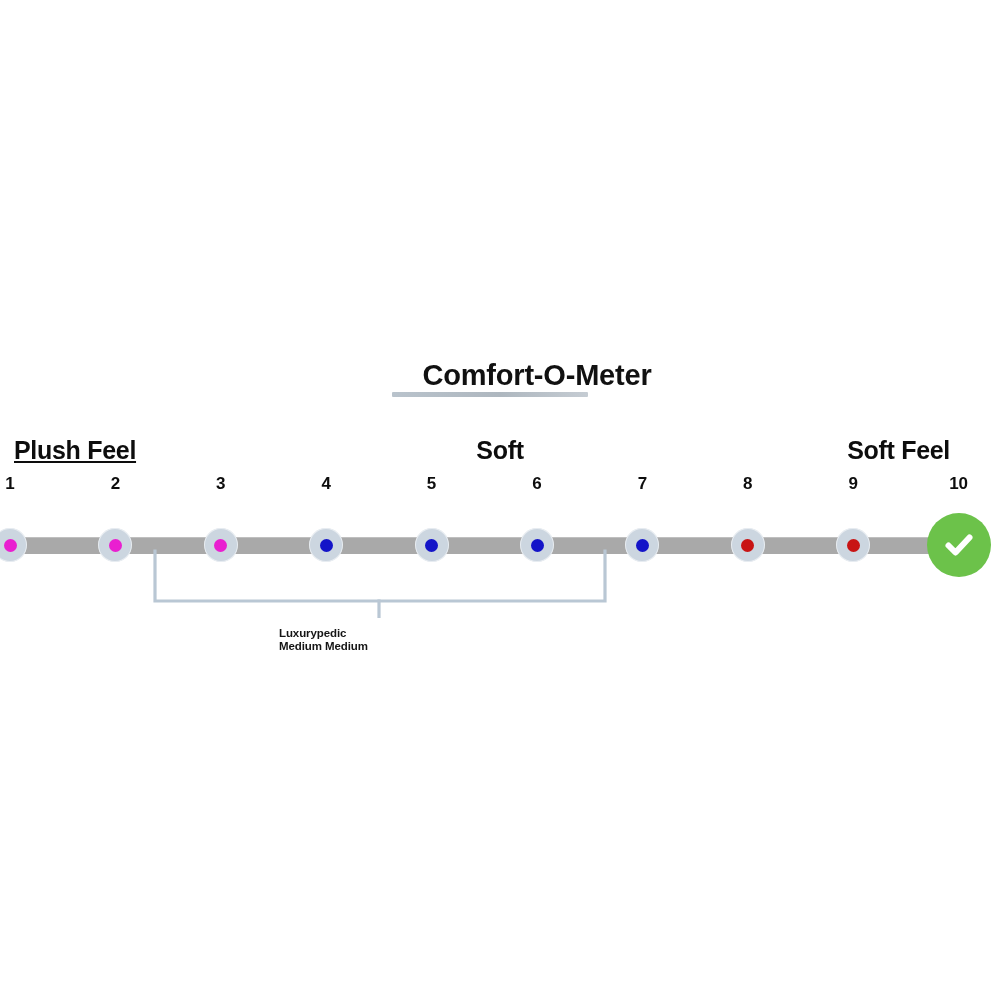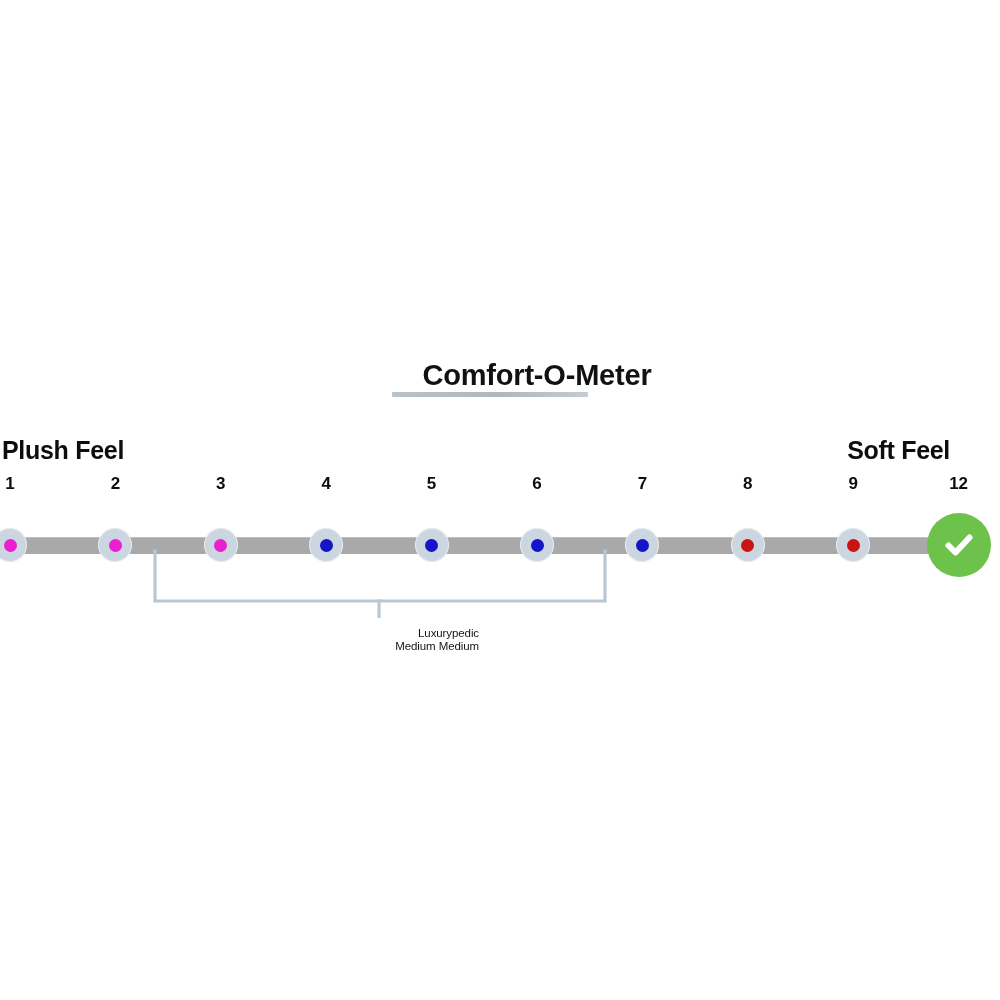--- a/index.html
+++ b/index.html
@@ -48,21 +48,21 @@
   .caption {
     position: absolute;
     top: 435px;
     font-size: 25px;
     font-weight: 700;
     color: #0d0d0d;
     letter-spacing: -0.3px;
     line-height: 30px;
     white-space: nowrap;
   }
-  .caption.left   { left: 2px; }
+  .caption.left   { left: 14px; text-decoration: underline; }
   .caption.center { left: 0; width: 1000px; text-align: center; }
   .caption.right  { right: 50px; }
 
   
   .ticks {
     position: absolute;
     left: 0;
     top: 474px;
     width: 1000px;
     height: 22px;
@@ -135,51 +135,52 @@
     width: 460px;
     height: 70px;
   }
   .bracket svg { display: block; }
 
   .callout-label {
     position: absolute;
     top: 627px;
     left: 279px;
     width: 200px;
-    text-align: right;
+    text-align: left;
     font-size: 11.5px;
-    font-weight: 400;
+    font-weight: 700;
     color: #151515;
     line-height: 12.5px;
     letter-spacing: -0.1px;
   }
   .callout-label .ln { display: block; }
 </style>
 </head>
 <body>
 
 <div id="stage">
 
   <div class="title">Comfort-O-Meter</div>
   <div class="title-underline"></div>
 
   <div class="caption left">Plush Feel</div>
+  <div class="caption center">Soft</div>
   <div class="caption right">Soft Feel</div>
 
   <div class="ticks">
       <div class="tick" style="left: 10px;">1</div>
       <div class="tick" style="left: 115.4px;">2</div>
       <div class="tick" style="left: 220.8px;">3</div>
       <div class="tick" style="left: 326.2px;">4</div>
       <div class="tick" style="left: 431.6px;">5</div>
       <div class="tick" style="left: 537px;">6</div>
       <div class="tick" style="left: 642.4px;">7</div>
       <div class="tick" style="left: 747.8px;">8</div>
       <div class="tick" style="left: 853.2px;">9</div>
-      <div class="tick" style="left: 958.6px;">12</div>
+      <div class="tick" style="left: 958.6px;">10</div>
     </div>
 
   <div class="track"></div>
 
   <div id="markers">
       <div class="dot" style="left: 10px;">
         <span class="core" style="background: rgb(233, 31, 208);"></span>
       </div>
       <div class="dot" style="left: 115.4px;">
         <span class="core" style="background: rgb(233, 31, 208);"></span>

